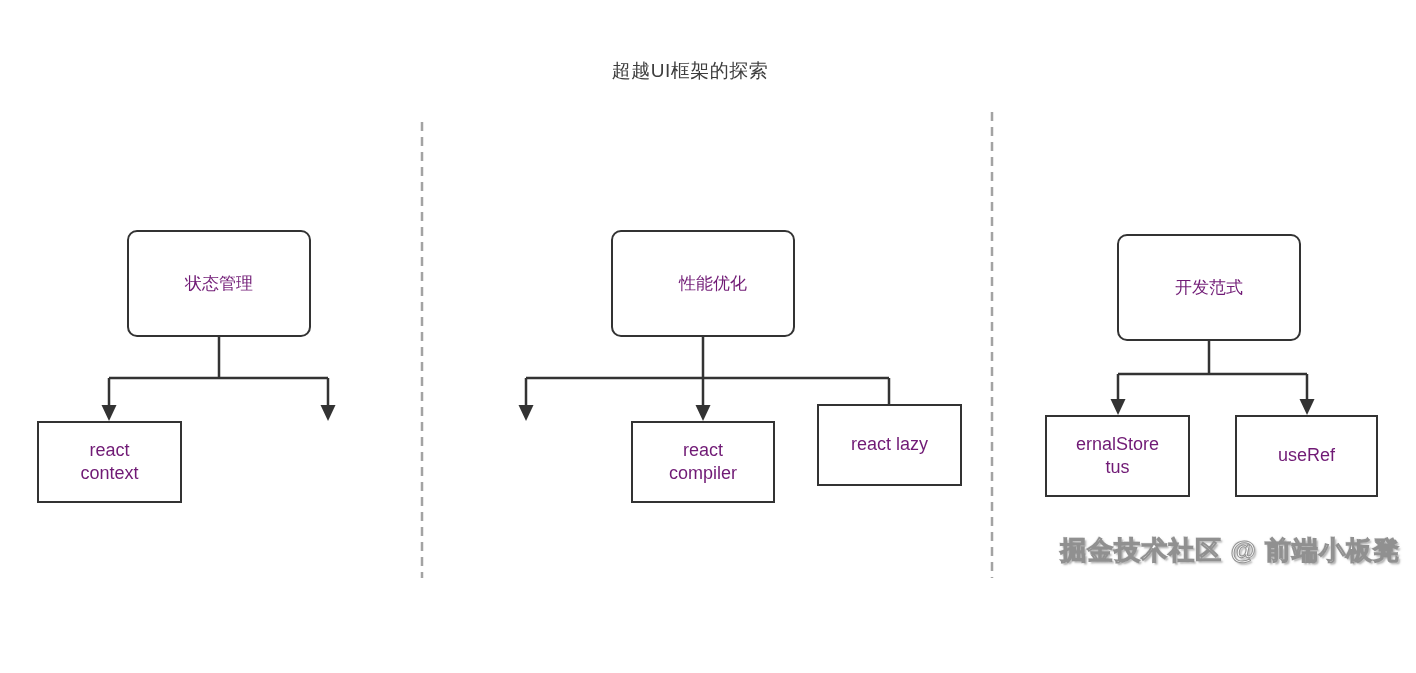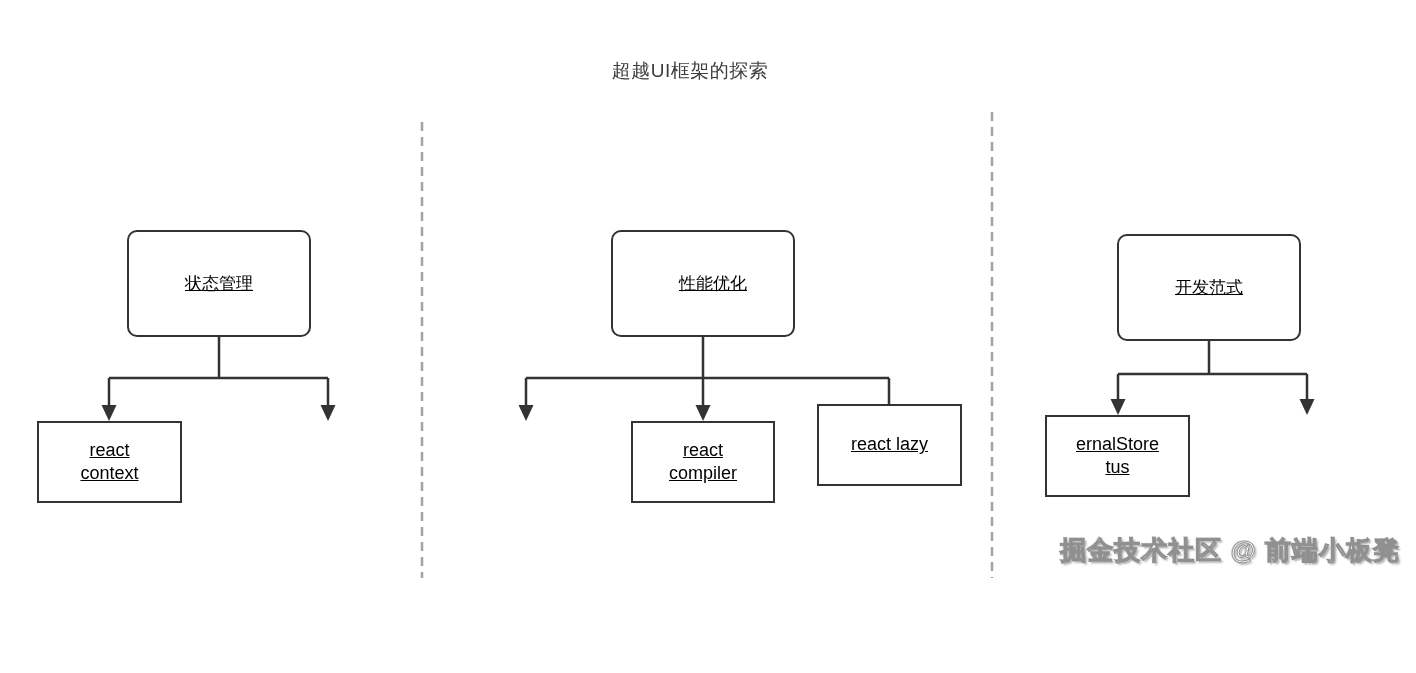--- a/index.html
+++ b/index.html
@@ -27,24 +27,23 @@
     left: 0; top: 0;
     width: 1416px; height: 673px;
   }
   .node {
     position: absolute;
     display: flex;
     align-items: center;
     justify-content: center;
     border: 2.5px solid #333333;
     background: #ffffff;
-    color: #000000;
+    color: #701a75;
     text-align: center;
     white-space: pre-line;
-    text-decoration: underline;
   }
   .node.parent {
     border-radius: 10px;
     font-size: 17px;
   }
   .node.child {
     font-size: 18px;
     line-height: 1.28;
   }
   
@@ -105,16 +104,17 @@
 context</div>
 
   <div class="node parent n-perf">性能优化</div>
   <div class="node child n-compiler">react
 compiler</div>
   <div class="node child n-lazy">react lazy</div>
 
   <div class="node parent n-paradigm">开发范式</div>
   <div class="node child n-formstat">ernalStore
 tus</div>
+  <div class="node child n-useref">useRef</div>
 
   <div class="watermark">掘金技术社区 @ 前端小板凳</div>
 
 </div>
 
 </body></html>

